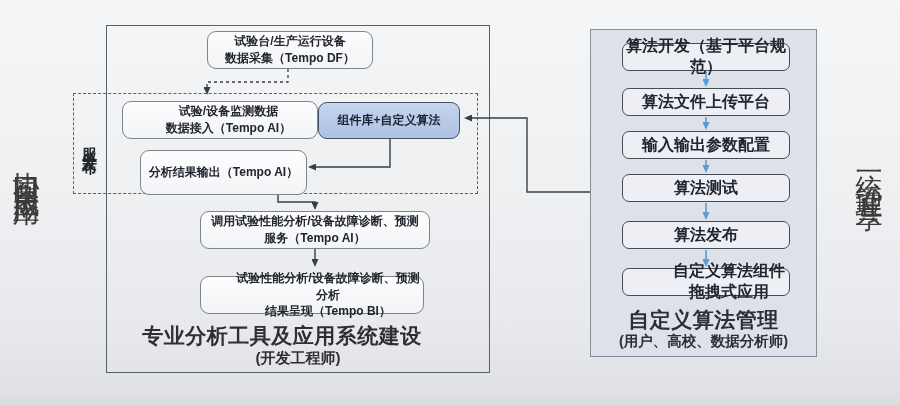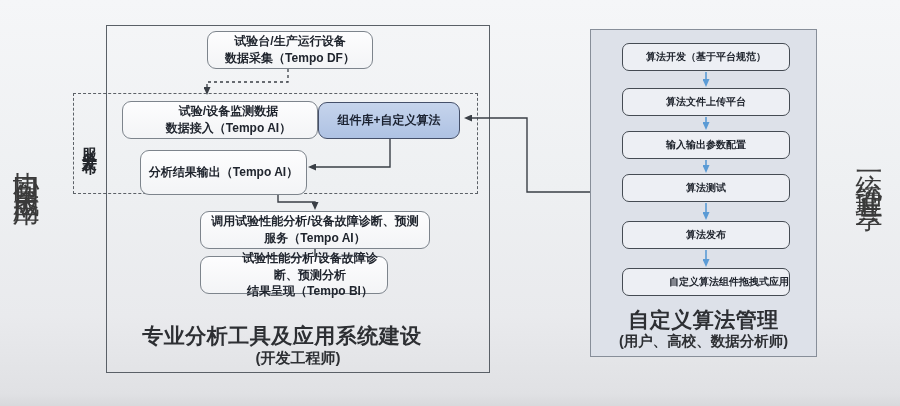--- a/index.html
+++ b/index.html
@@ -21,21 +21,21 @@
     text-align:center;color:#20252e;font-weight:700;font-size:12px;line-height:1.4;
     z-index:3;
   }
   .node.blue{
     background:linear-gradient(180deg,#c6d4ec 0%,#aec2e3 100%);
     border:1.5px solid #45506a;color:#1a2130;
   }
   .step{
     background:#edeff4;border:1.3px solid #454b53;border-radius:7px;
     display:flex;justify-content:center;align-items:center;text-align:center;
-    color:#20252e;font-weight:700;font-size:10px;z-index:3;
+    color:#20252e;font-weight:700;font-size:16px;z-index:3;
   }
   
   .vlabel{
     writing-mode:vertical-rl;text-orientation:upright;
     color:#3a3a3a;font-size:27px;font-weight:500;letter-spacing:6px;
     z-index:3;text-align:center;
   }
   .vlabel-small{
     writing-mode:vertical-rl;text-orientation:upright;
     color:#23262b;font-size:15px;font-weight:700;letter-spacing:4px;
@@ -106,21 +106,21 @@
 
 <div class="abs node" style="left:140px;top:150px;width:167px;height:45px;">
   <span>分析结果输出（Tempo AI）</span>
 </div>
 
 <div class="abs node" style="left:200px;top:211px;width:230px;height:38px;">
   <span>调用试验性能分析/设备故障诊断、预测</span>
   <span>服务（Tempo AI）</span>
 </div>
 
-<div class="abs node" style="left:200px;top:256px;width:188px;height:38px;padding-left:32px;">
+<div class="abs node" style="left:200px;top:276px;width:224px;height:38px;padding-left:32px;">
   <span>试验性能分析/设备故障诊断、预测分析</span>
   <span>结果呈现（Tempo BI）</span>
 </div>
 
 <div class="abs caption main" style="left:106px;top:322px;width:352px;">专业分析工具及应用系统建设</div>
 <div class="abs caption sub" style="left:106px;top:349px;width:384px;">(开发工程师)</div>
 
 <div class="abs step" style="left:622px;top:43px;width:168px;height:28px;">算法开发（基于平台规范）</div>
 <div class="abs step" style="left:622px;top:88px;width:168px;height:28px;">算法文件上传平台</div>
 <div class="abs step" style="left:622px;top:131px;width:168px;height:28px;">输入输出参数配置</div>

